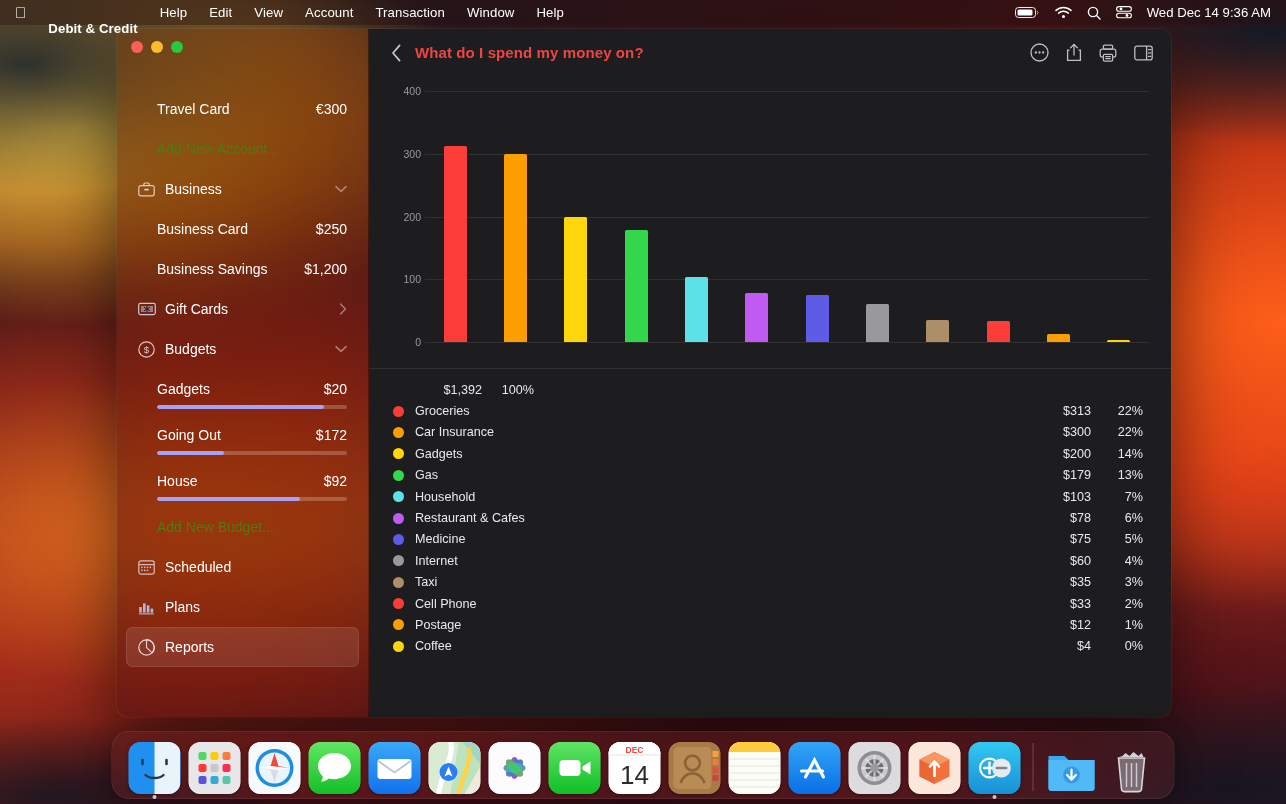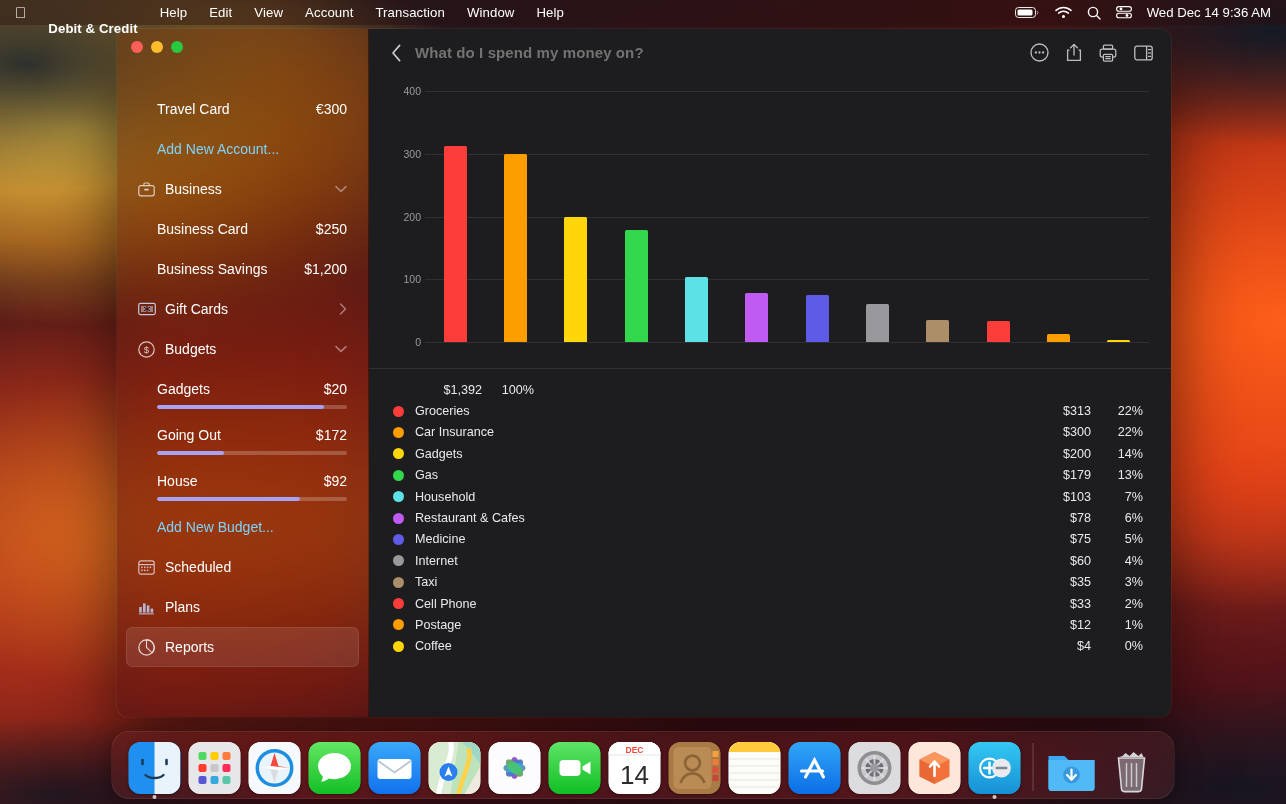--- a/index.html
+++ b/index.html
@@ -99,21 +99,21 @@
     height: 40px; display: flex; align-items: center;
     padding: 0 21px 0 20px;
     gap: 9px;
     position: relative;
   }
   .sb-row .sb-icon { width: 19px; flex: 0 0 19px; display: flex; align-items: center; justify-content: center; opacity: .92; }
   .sb-row .sb-label { flex: 1 1 auto; white-space: nowrap; overflow: hidden; text-overflow: ellipsis; font-size: 14px; }
   .sb-row .sb-value { font-size: 14px; white-space: nowrap; }
   .sb-row.child { padding-left: 40px; }
   .sb-row.group { font-weight: normal; }
-  .sb-row.action .sb-label { color: #7dd3fc; }
+  .sb-row.action .sb-label { color: #4d7c0f; }
   .sb-row.action { padding-left: 40px; }
   .sb-row.selected {
     background: rgba(255,255,255,0.10);
     box-shadow: inset 0 0 0 0.5px rgba(255,255,255,0.18);
     border-radius: 7px;
     margin: 0 9px;
     padding-left: 11px;
   }
   .sb-row.selected .sb-label { font-weight: normal; }
   .chev { opacity: .55; font-size: 12px; }
@@ -129,21 +129,21 @@
   #content {
     flex: 1 1 auto;
     background: #1d1d1f;
     display: flex; flex-direction: column;
     position: relative;
   }
   #toolbar {
     height: 48px; flex: 0 0 48px;
     display: flex; align-items: center;
     padding: 0 18px 0 14px;
-    color: #737373;
+    color: #ef4444;
     border-bottom: 0.5px solid rgba(255,255,255,0.0);
   }
   #back-btn { width: 26px; height: 26px; display:flex; align-items:center; justify-content:center; opacity:.85; }
   #report-title { font-size: 15px; font-weight: bold; margin-left: 6px; letter-spacing: .1px; }
   .tb-actions { margin-left: auto; display: flex; align-items: center; gap: 17px; opacity: .82; }
 
   #chart-area {
     flex: 0 0 292px;
     position: relative;
     padding: 12px 28px 0 28px;

